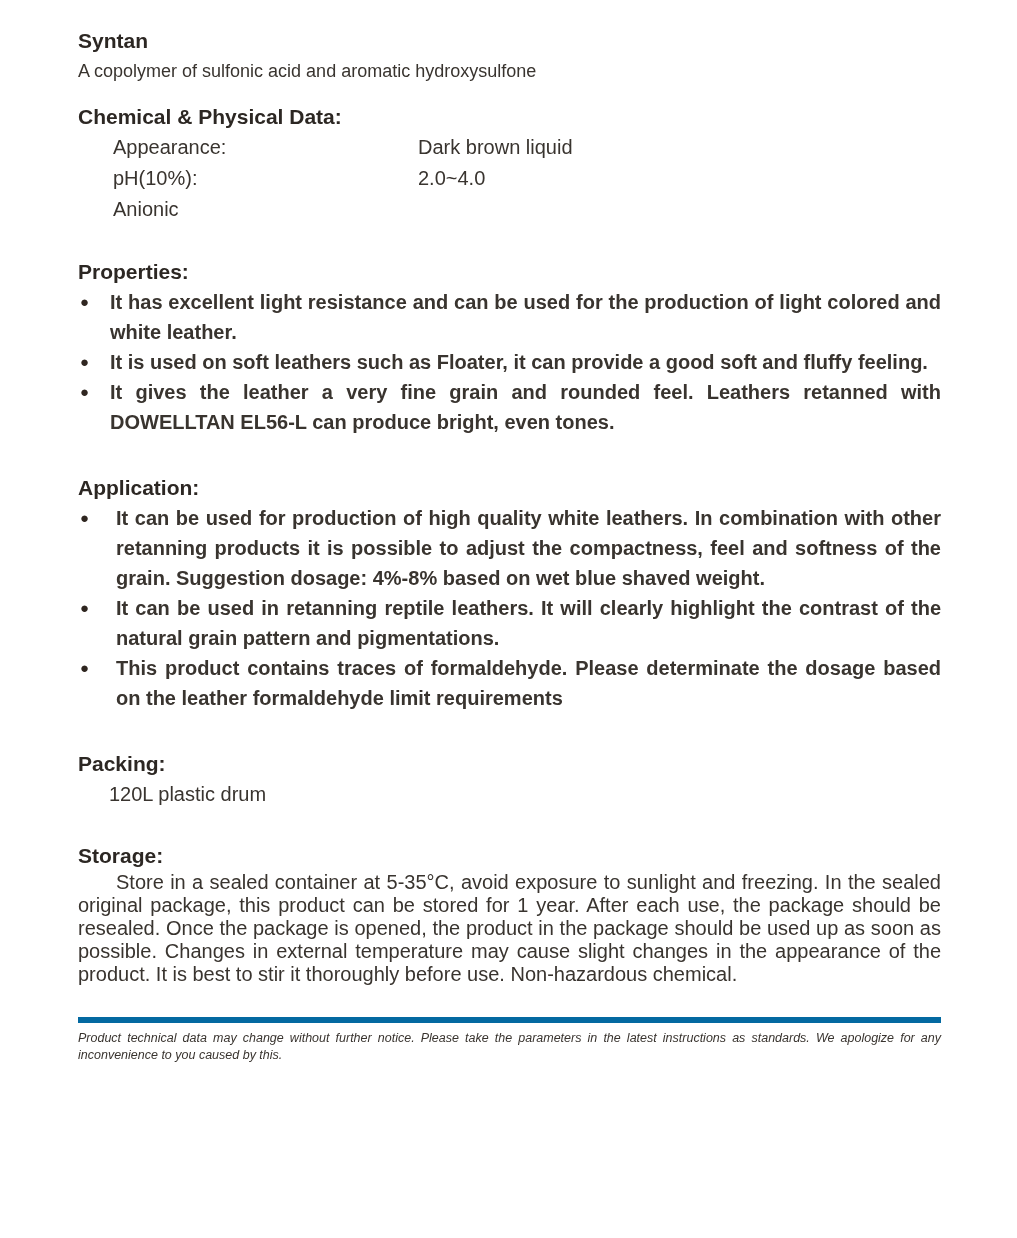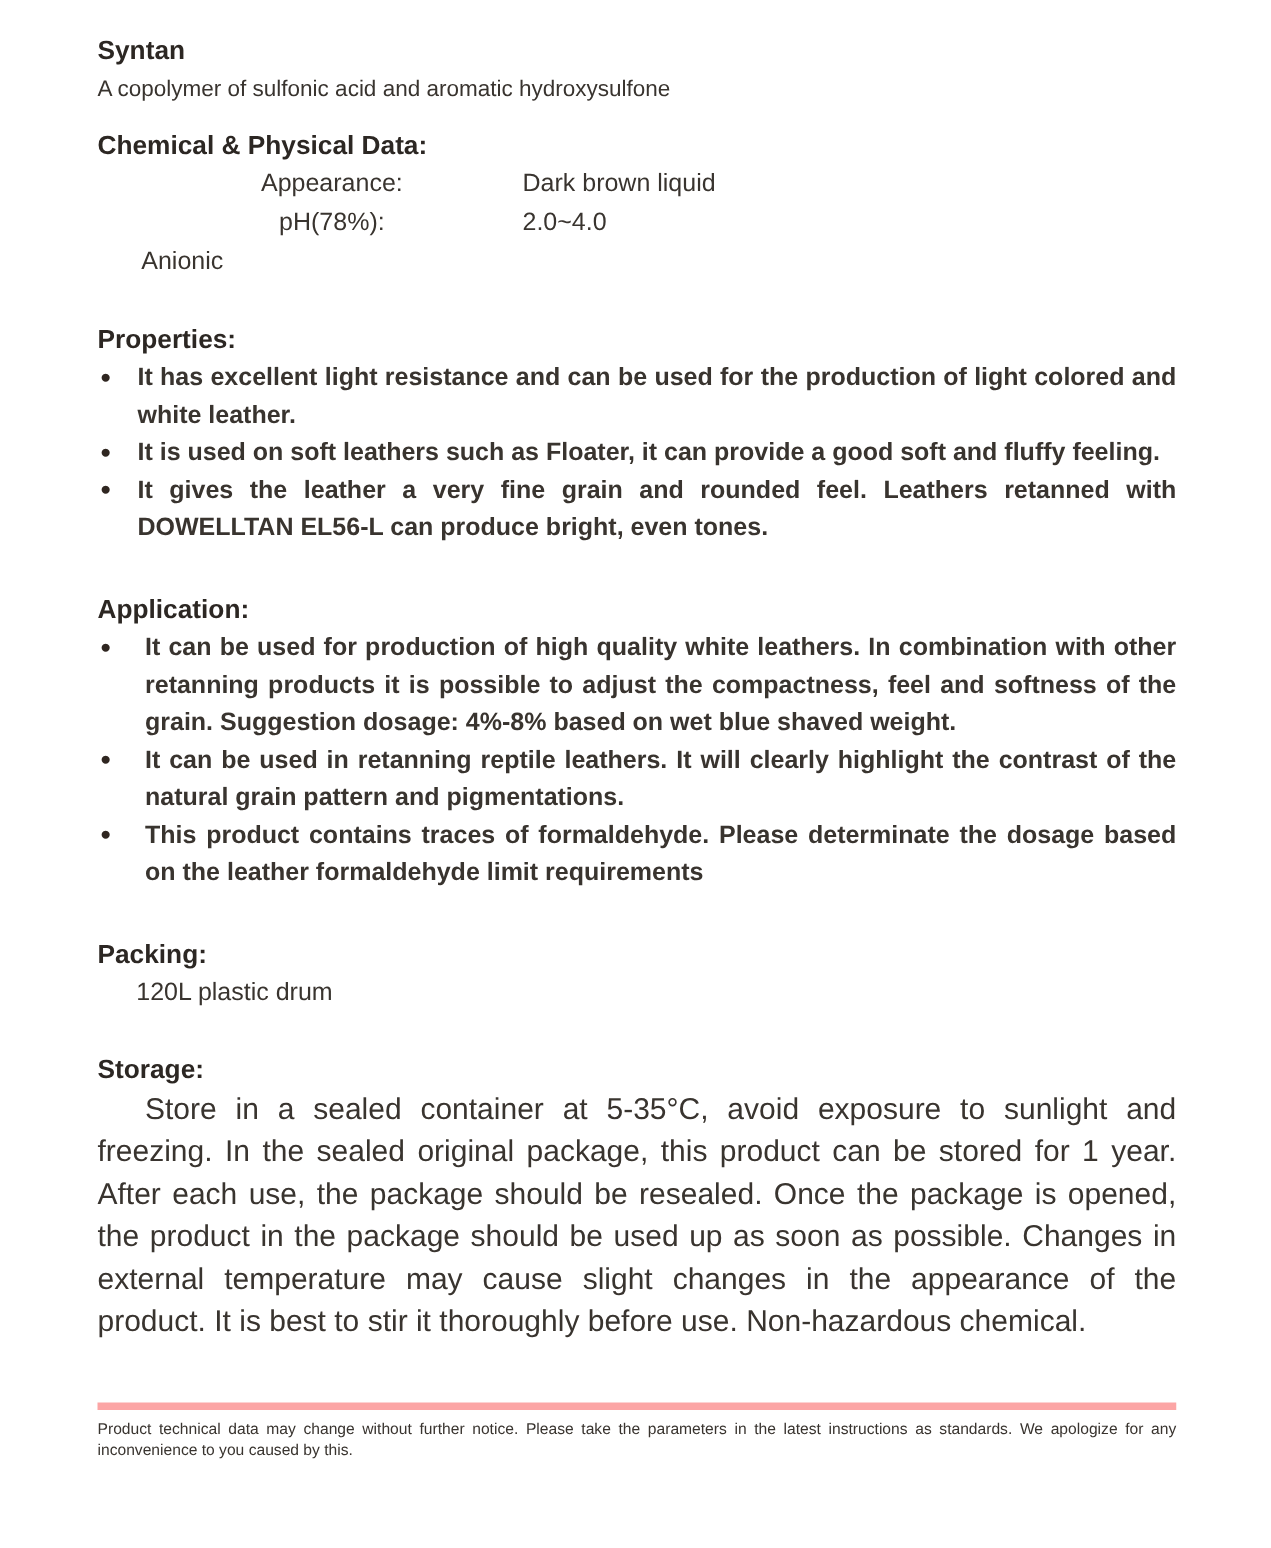--- a/index.html
+++ b/index.html
@@ -38,21 +38,21 @@
   .sec-app  { margin-top: 36px; }
   .sec-pack { margin-top: 36px; }
   .sec-stor { margin-top: 32px; }
 
   .cp-row {
     display: flex;
     padding-left: 35px;
     font-size: 20px;
     line-height: 31px;
   }
-  .cp-label { width: 305px; flex-shrink: 0; text-align: center; }
+  .cp-label { width: 305px; flex-shrink: 0; }
   .cp-value { flex: 1; }
 
   ul.bullets { list-style: none; }
   ul.bullets li {
     display: flex;
     font-size: 20px;
     line-height: 30px;
   }
   .bullet {
     width: 32px;
@@ -68,29 +68,30 @@
     font-weight: bold;
   }
   .app-indent .bullet { width: 38px; padding-left: 2px; }
 
   .pack-content {
     padding-left: 31px;
     font-size: 20px;
     line-height: 30px;
   }
   .storage-para {
-    font-size: 24px;
-    line-height: 34px;
+    font-size: 20px;
+    line-height: 23px;
     text-align: justify;
     text-indent: 38px;
   }
   .footer {
-    margin-top: 47px;
-    border-top: 6px solid #fca5a5;
+    margin-top: 31px;
+    border-top: 6px solid #0369a1;
     padding-top: 7px;
+    font-style: italic;
   }
   .footer-text {
     font-size: 12.5px;
     line-height: 17px;
     text-align: justify;
     color: #39342f;
   }
 </style>
 </head>
 <body>
@@ -100,21 +101,21 @@
   <div class="doc-title">Syntan</div>
   <div class="doc-subtitle">A copolymer of sulfonic acid and aromatic hydroxysulfone</div>
 
   <div class="sec-cp">
     <div class="section-heading">Chemical &amp; Physical Data:</div>
     <div class="cp-row">
       <span class="cp-label">Appearance:</span>
       <span class="cp-value">Dark brown liquid</span>
     </div>
     <div class="cp-row">
-      <span class="cp-label">pH(78%):</span>
+      <span class="cp-label">pH(10%):</span>
       <span class="cp-value">2.0~4.0</span>
     </div>
     <div class="cp-row">
       <span class="cp-value">Anionic</span>
     </div>
   </div>
 
   <div class="sec-prop">
     <div class="section-heading">Properties:</div>
     <ul class="bullets">

